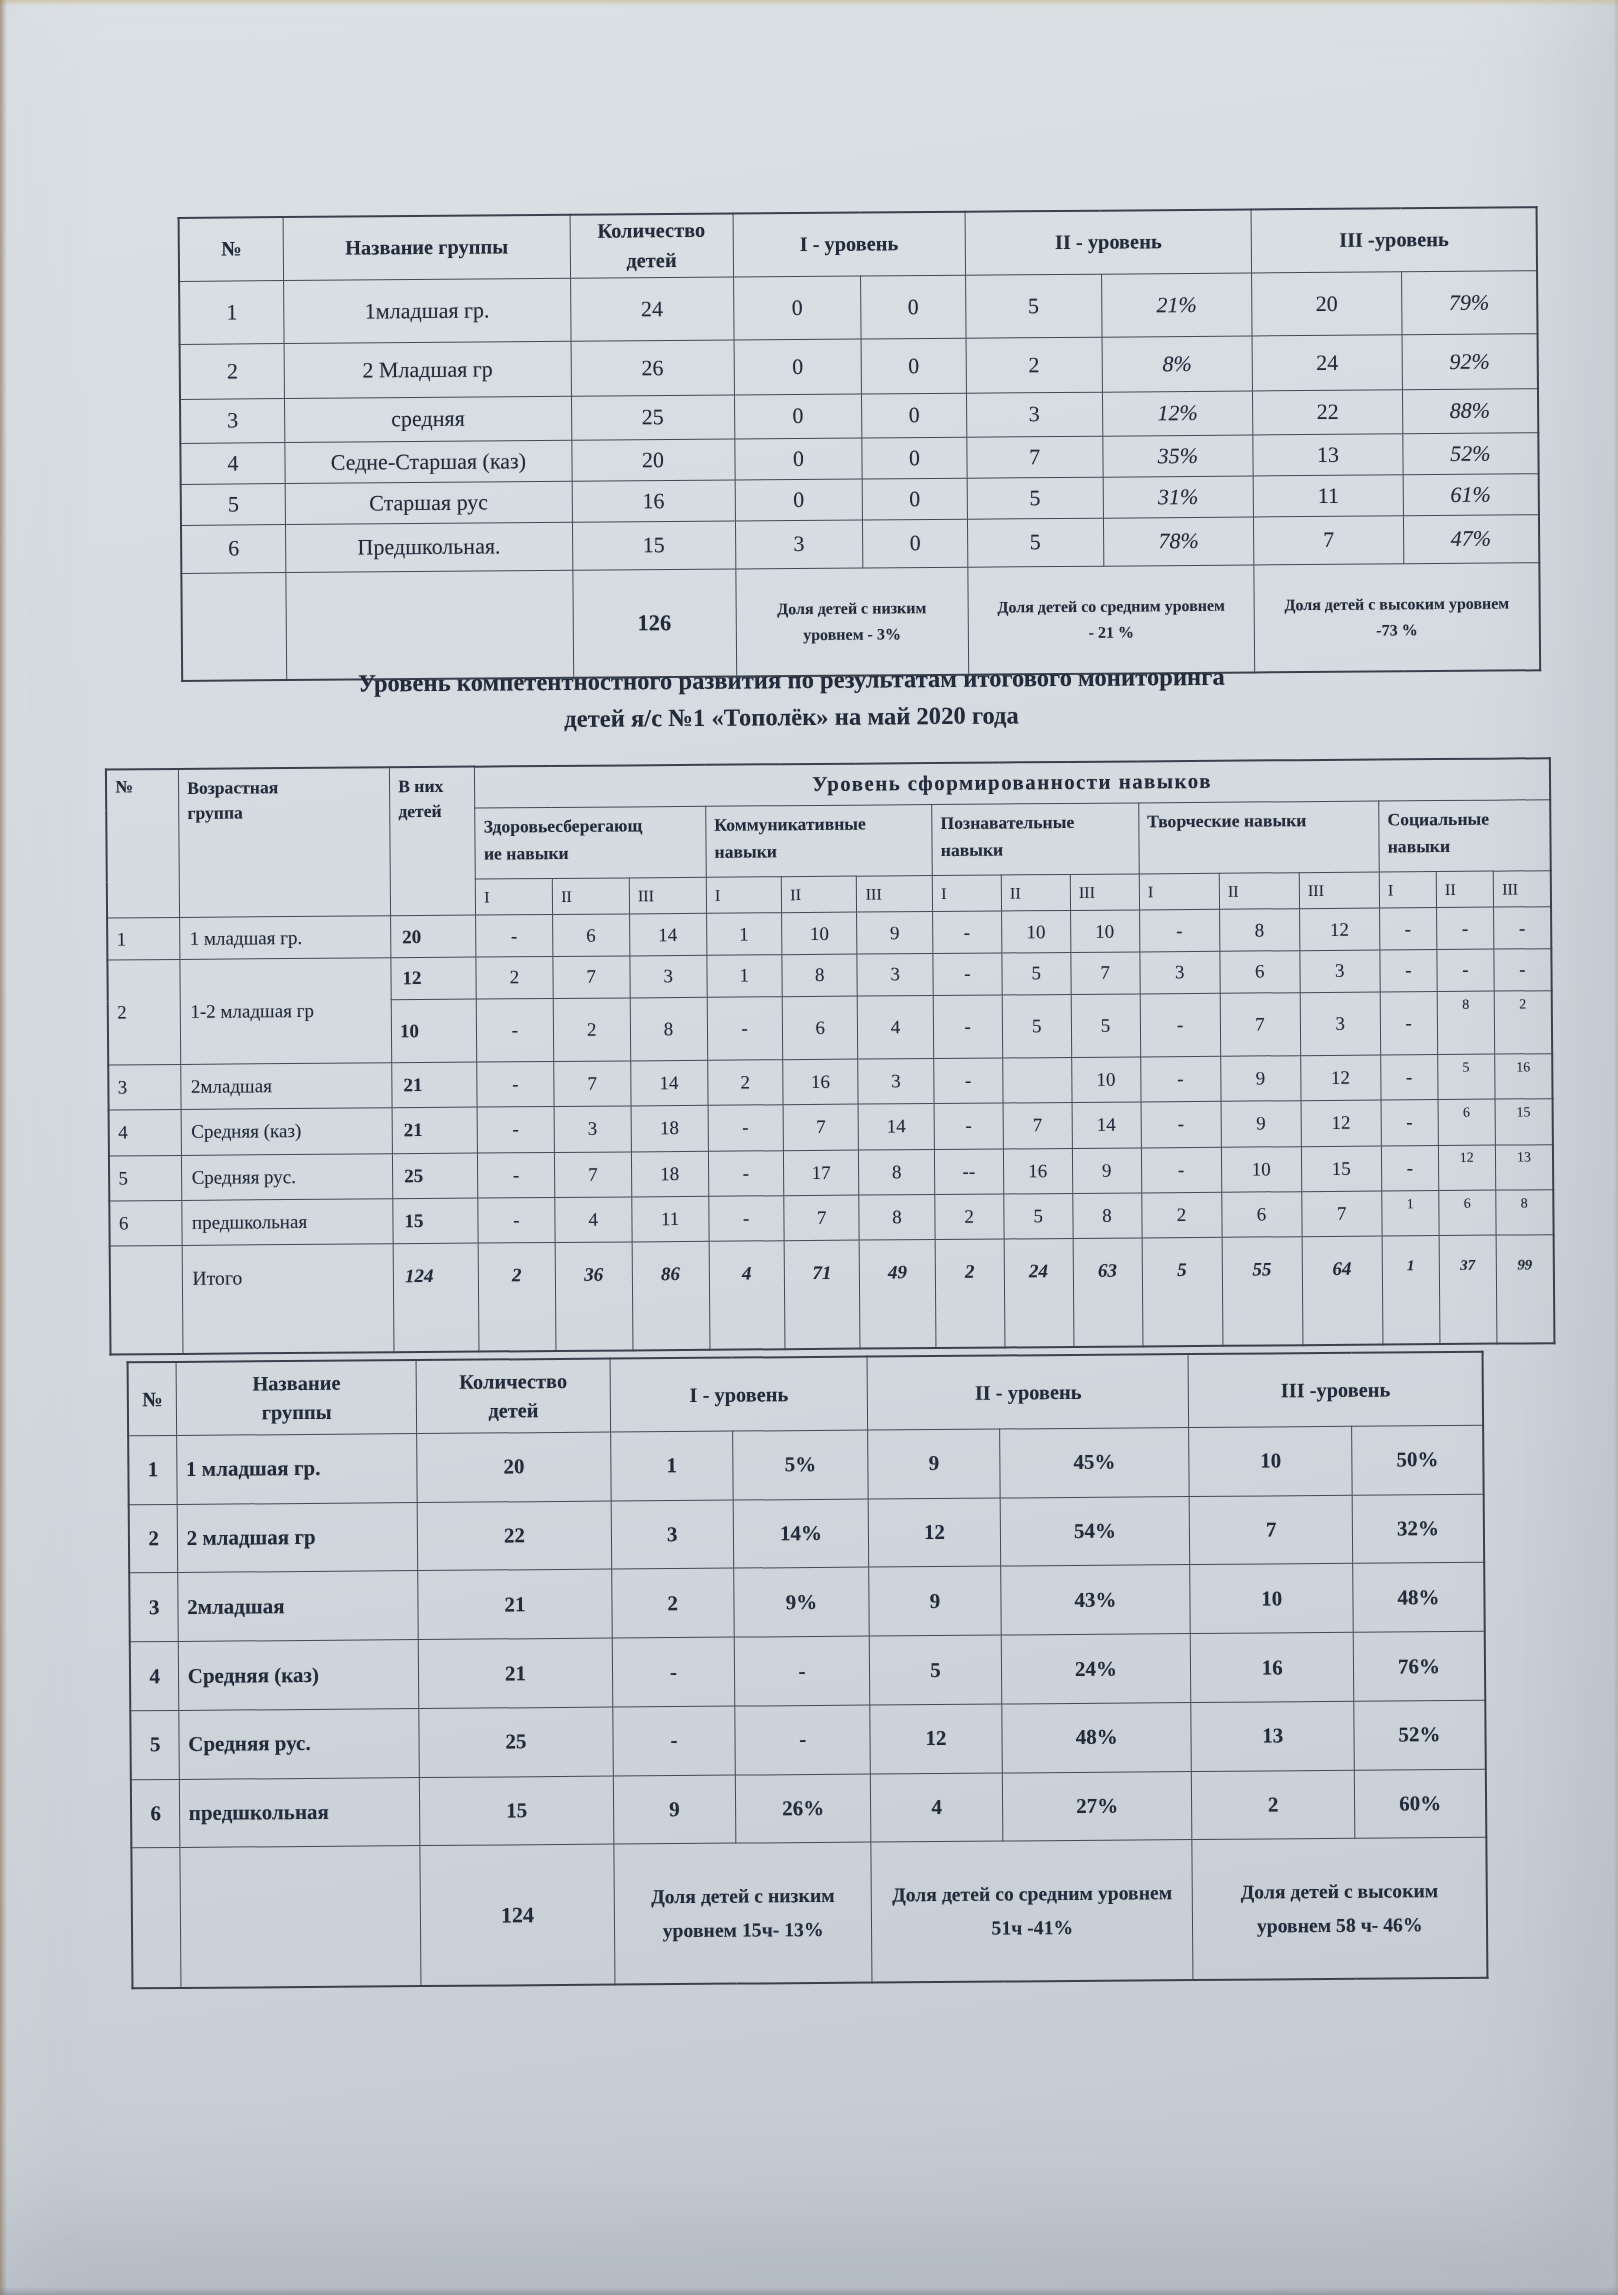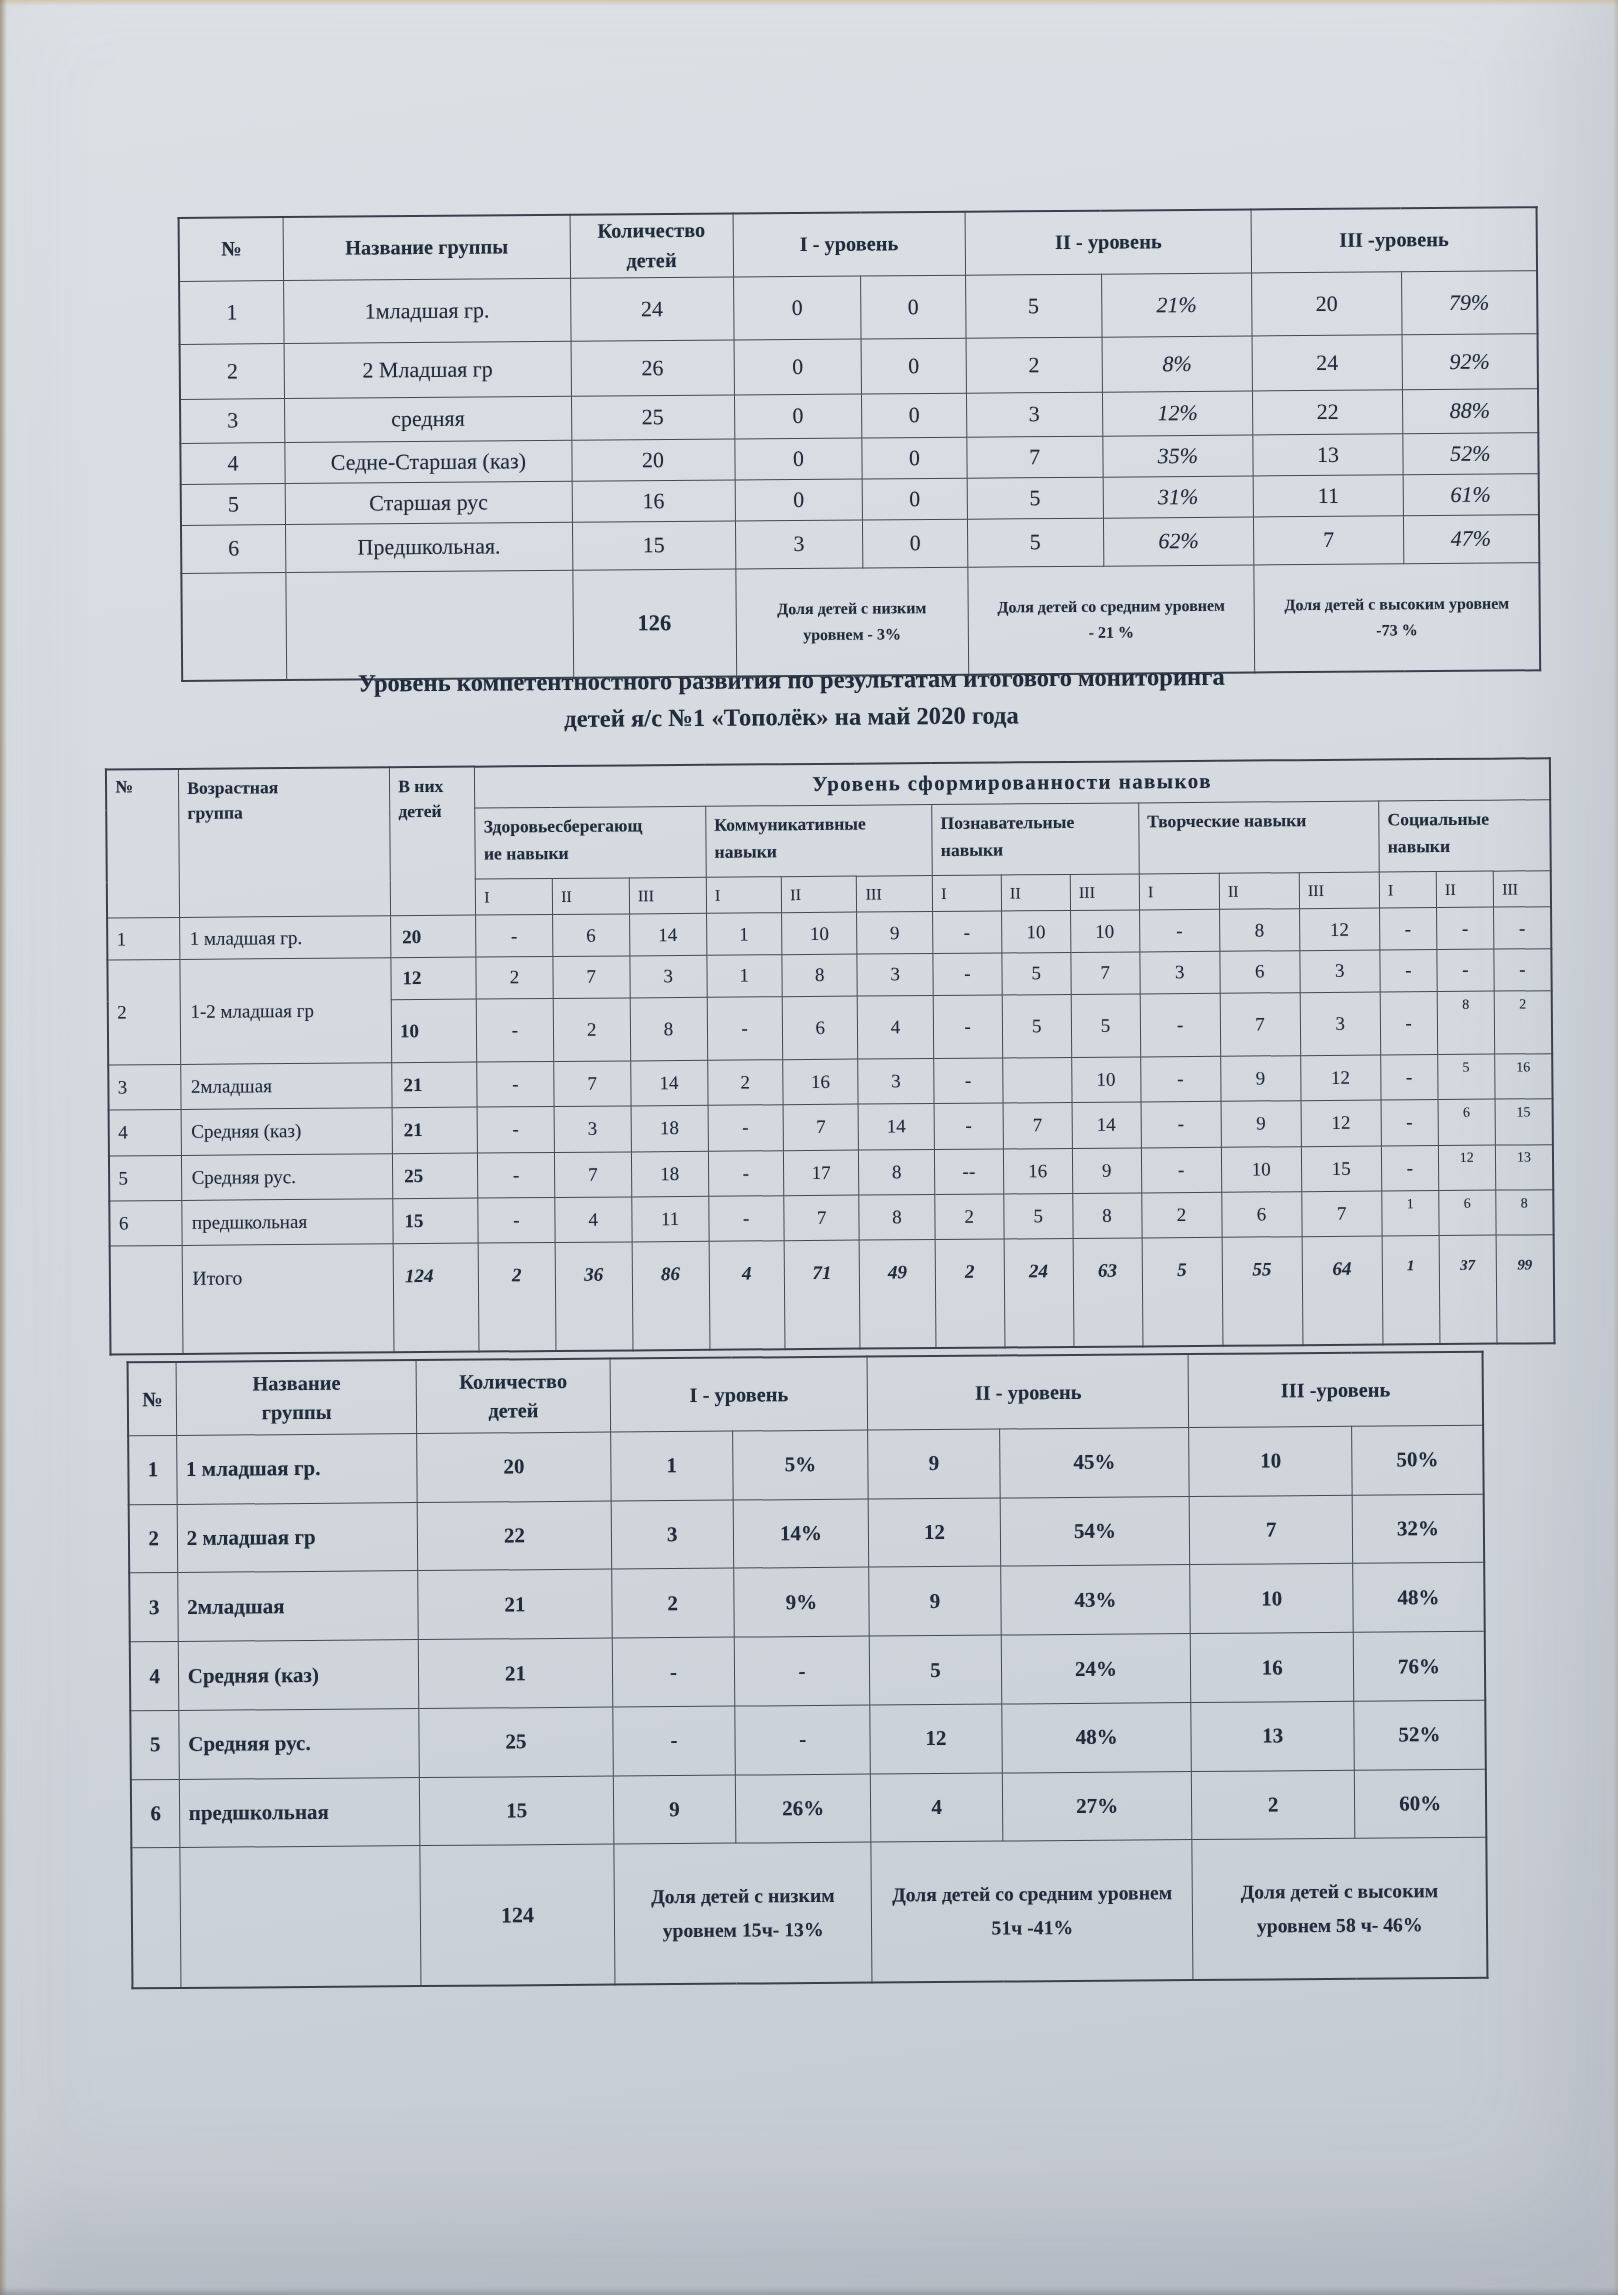--- a/index.html
+++ b/index.html
@@ -158,21 +158,21 @@
             <td>11</td>
             <td>61%</td>
           </tr>
           <tr>
             <td>6</td>
             <td>Предшкольная.</td>
             <td>15</td>
             <td>3</td>
             <td>0</td>
             <td>5</td>
-            <td>62%</td>
+            <td>78%</td>
             <td>7</td>
             <td>47%</td>
           </tr>
         </tbody>
       <tfoot>
         <tr>
           <td></td>
           <td></td>
           <td class="total">126</td>
           <td colspan="2" class="ftxt">Доля детей с низким уровнем -  3%</td>

